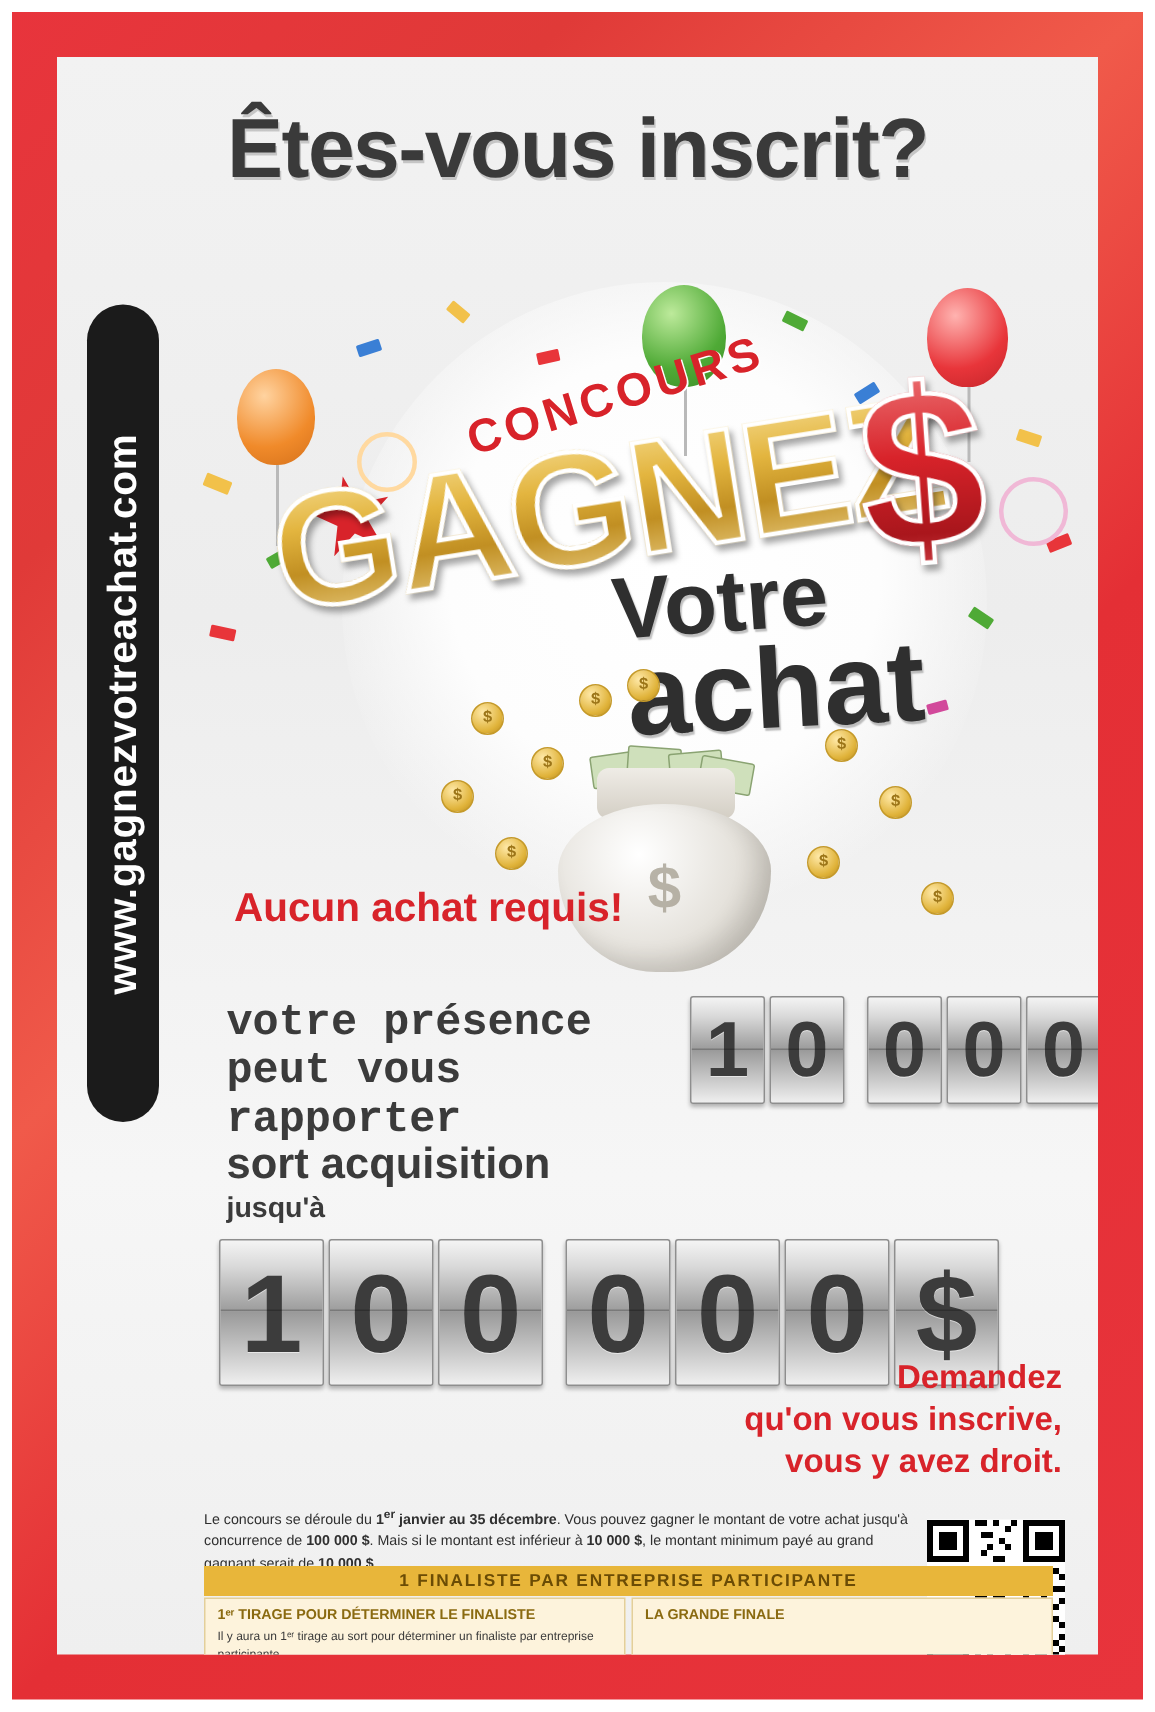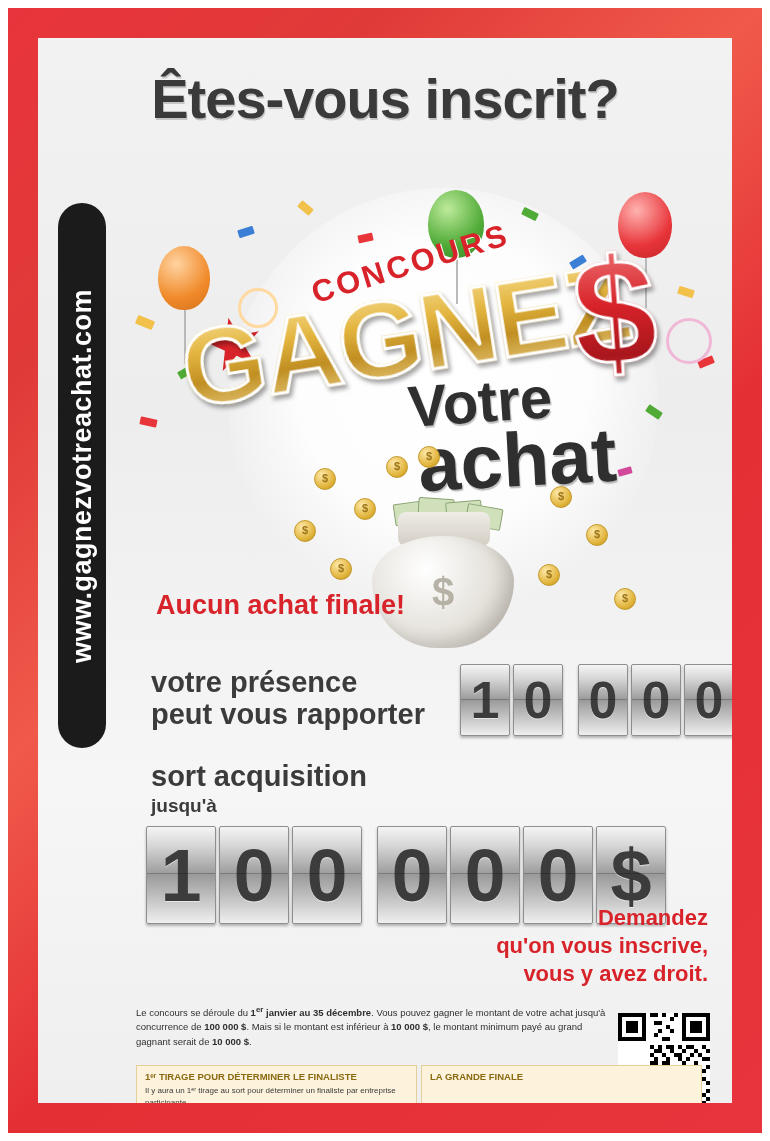--- a/index.html
+++ b/index.html
@@ -285,23 +285,23 @@
             <small>$</small>
           </div>
         <div class="coin" style="left:496px;top:420px;">
             <small>$</small>
           </div>
         <div class="coin" style="left:300px;top:278px;">
             <small>$</small>
           </div>
       </div>
 
-      <div class="aucun">Aucun achat finale!</div>
-
-      <div class="line1" style="white-space:pre-line;">votre présence
+      <div class="aucun">Aucun achat requis!</div>
+
+      <div class="line1" style="white-space:pre-line;font-family:Liberation Mono, monospace;">votre présence
 peut vous rapporter</div>
 
       <div class="odo odo-small">
         <div class="d">1</div>
         <div class="d">0</div>
         <div class="gap"></div>
         <div class="d">0</div>
         <div class="d">0</div>
         <div class="d">0</div>
 
@@ -432,20 +432,21 @@
               <rect x="13" y="22" width="1" height="1"></rect>
             <rect x="16" y="22" width="1" height="1"></rect>
               <rect x="18" y="22" width="2" height="1"></rect>
               <rect x="21" y="22" width="1" height="1"></rect>
             <rect x="8" y="0" width="1" height="1"></rect>
               <rect x="14" y="0" width="1" height="1"></rect>
           </g>
         </svg>
       </div>
 
+      <div class="banner">1 FINALISTE PAR ENTREPRISE PARTICIPANTE</div>
 
       <div class="boxes">
         <div class="box">
           <div class="bt">1ᵉʳ TIRAGE POUR DÉTERMINER LE FINALISTE</div>
           <div class="bb" style="white-space:pre-line;">Il y aura un 1ᵉʳ tirage au sort pour déterminer un finaliste par entreprise participante.
 Ces derniers seront invités à se rendre à Québec pour la grande finale.</div>
         </div>
         <div class="box">
           <div class="bt">LA GRANDE FINALE</div>
         </div>

